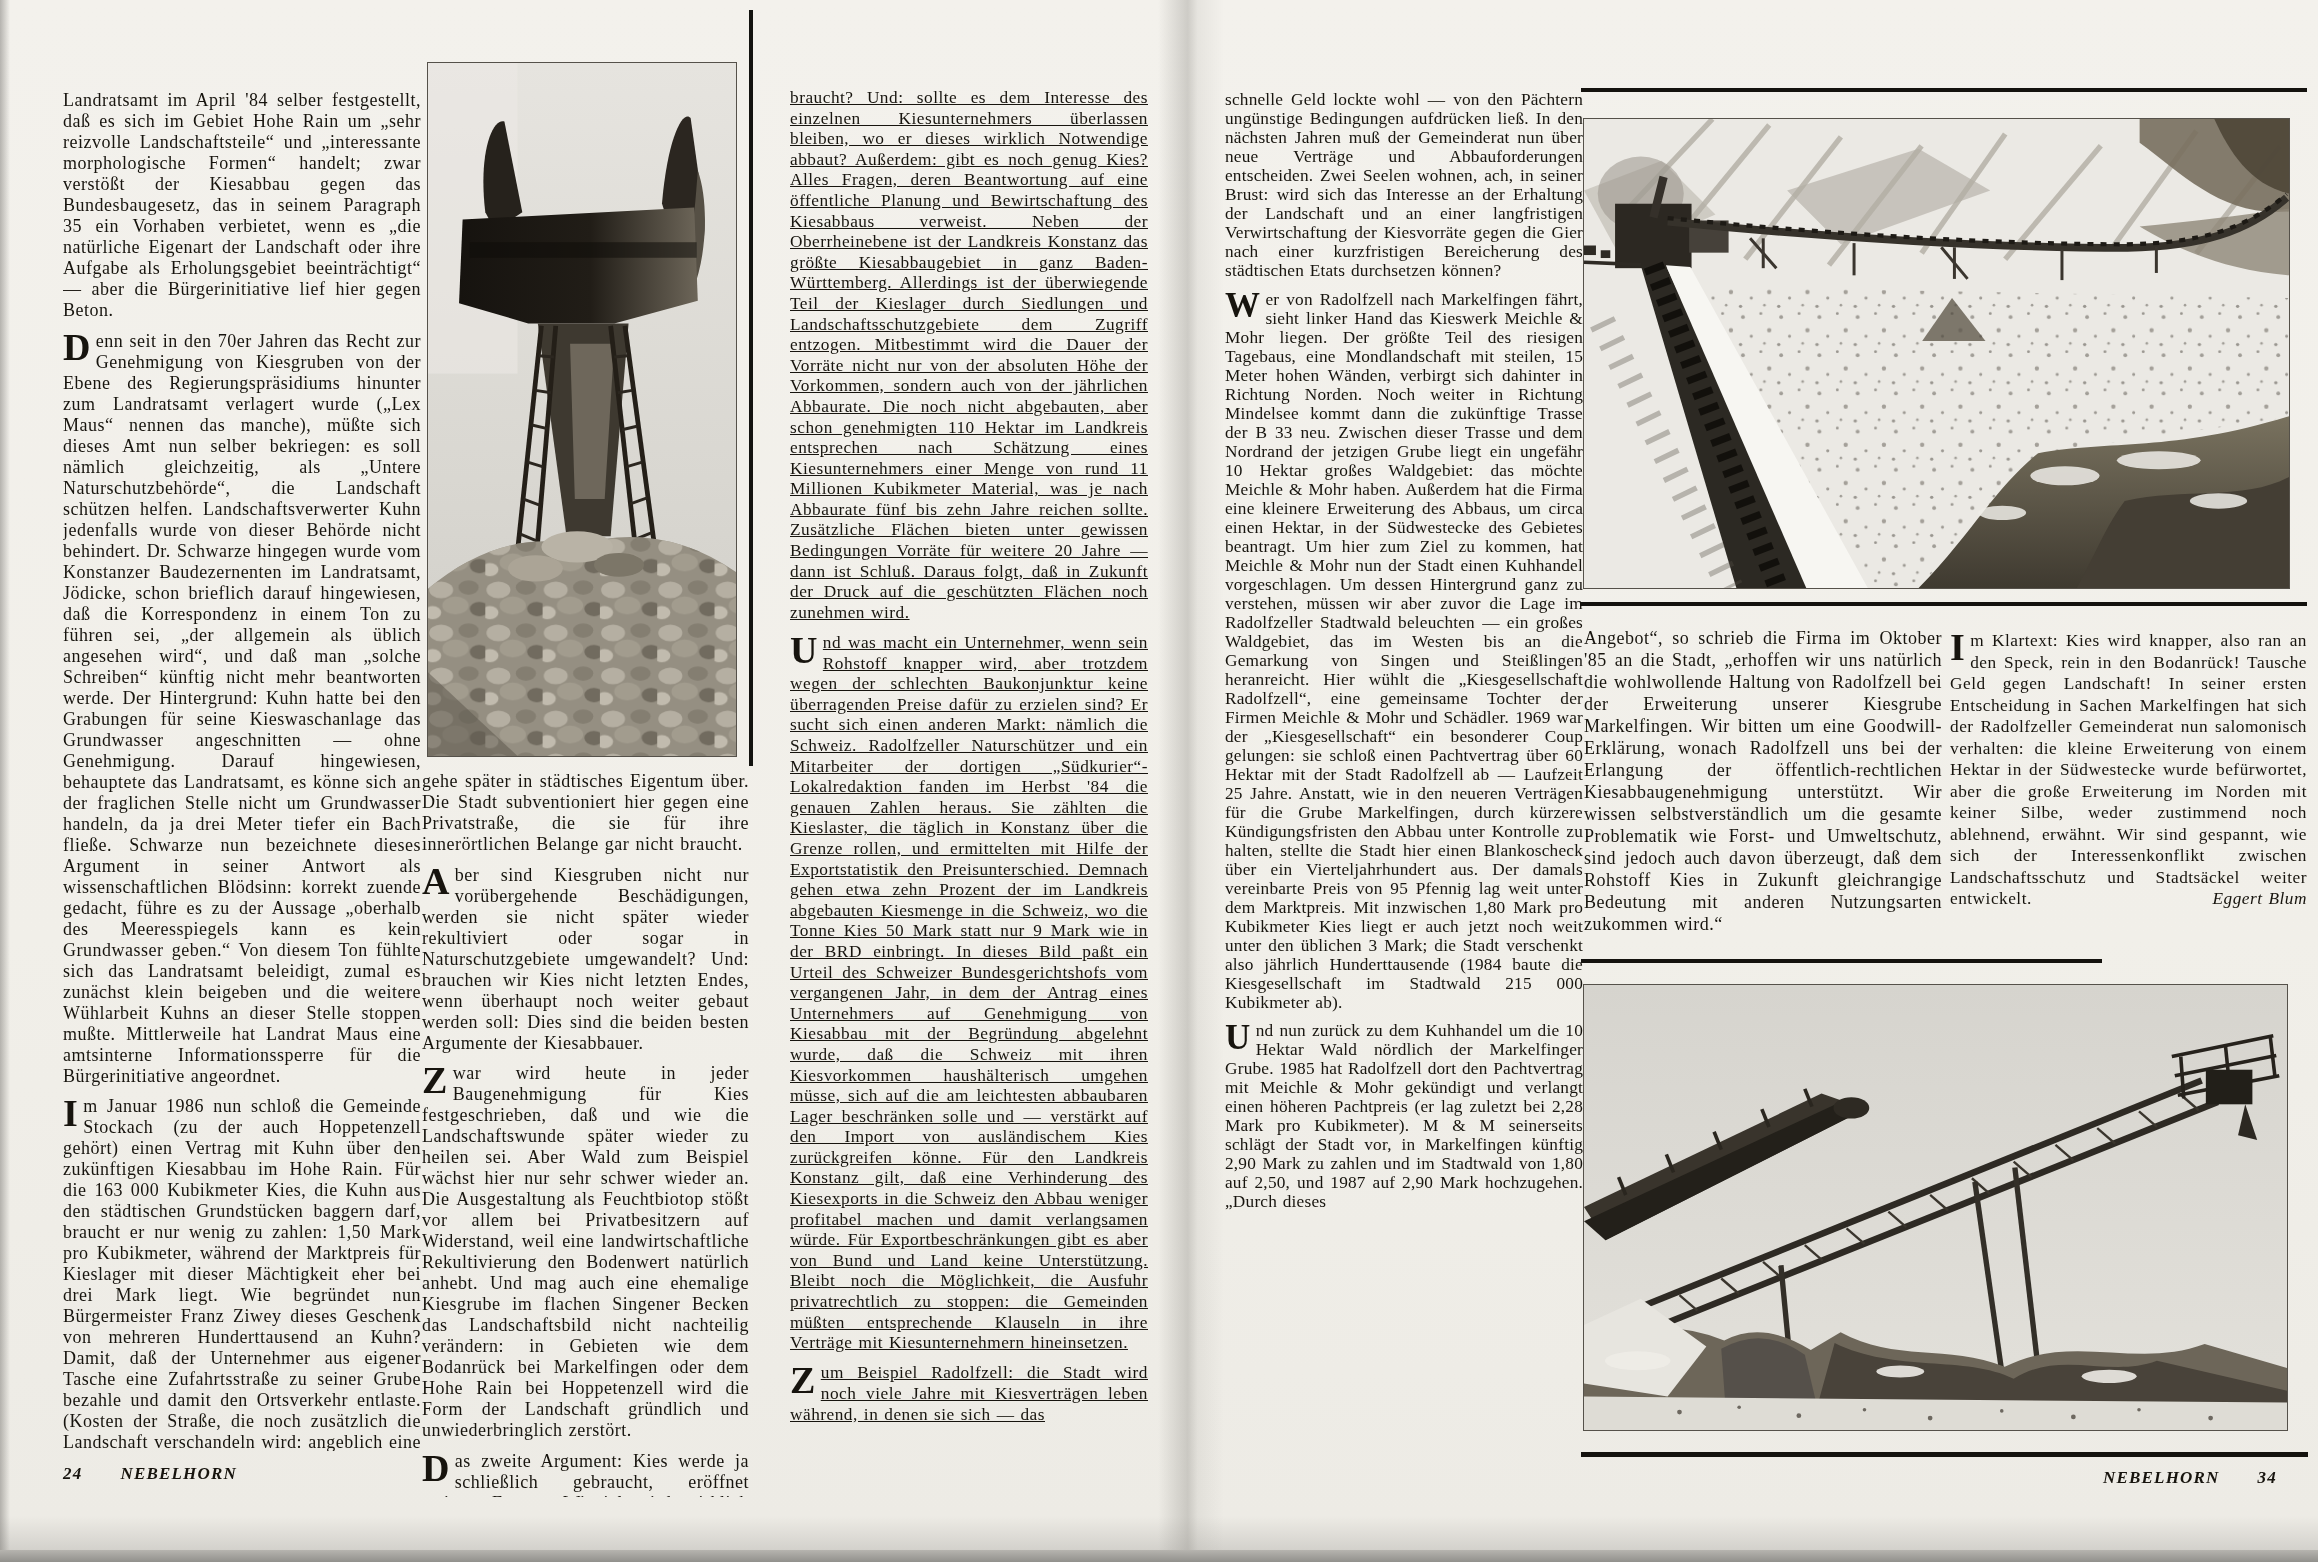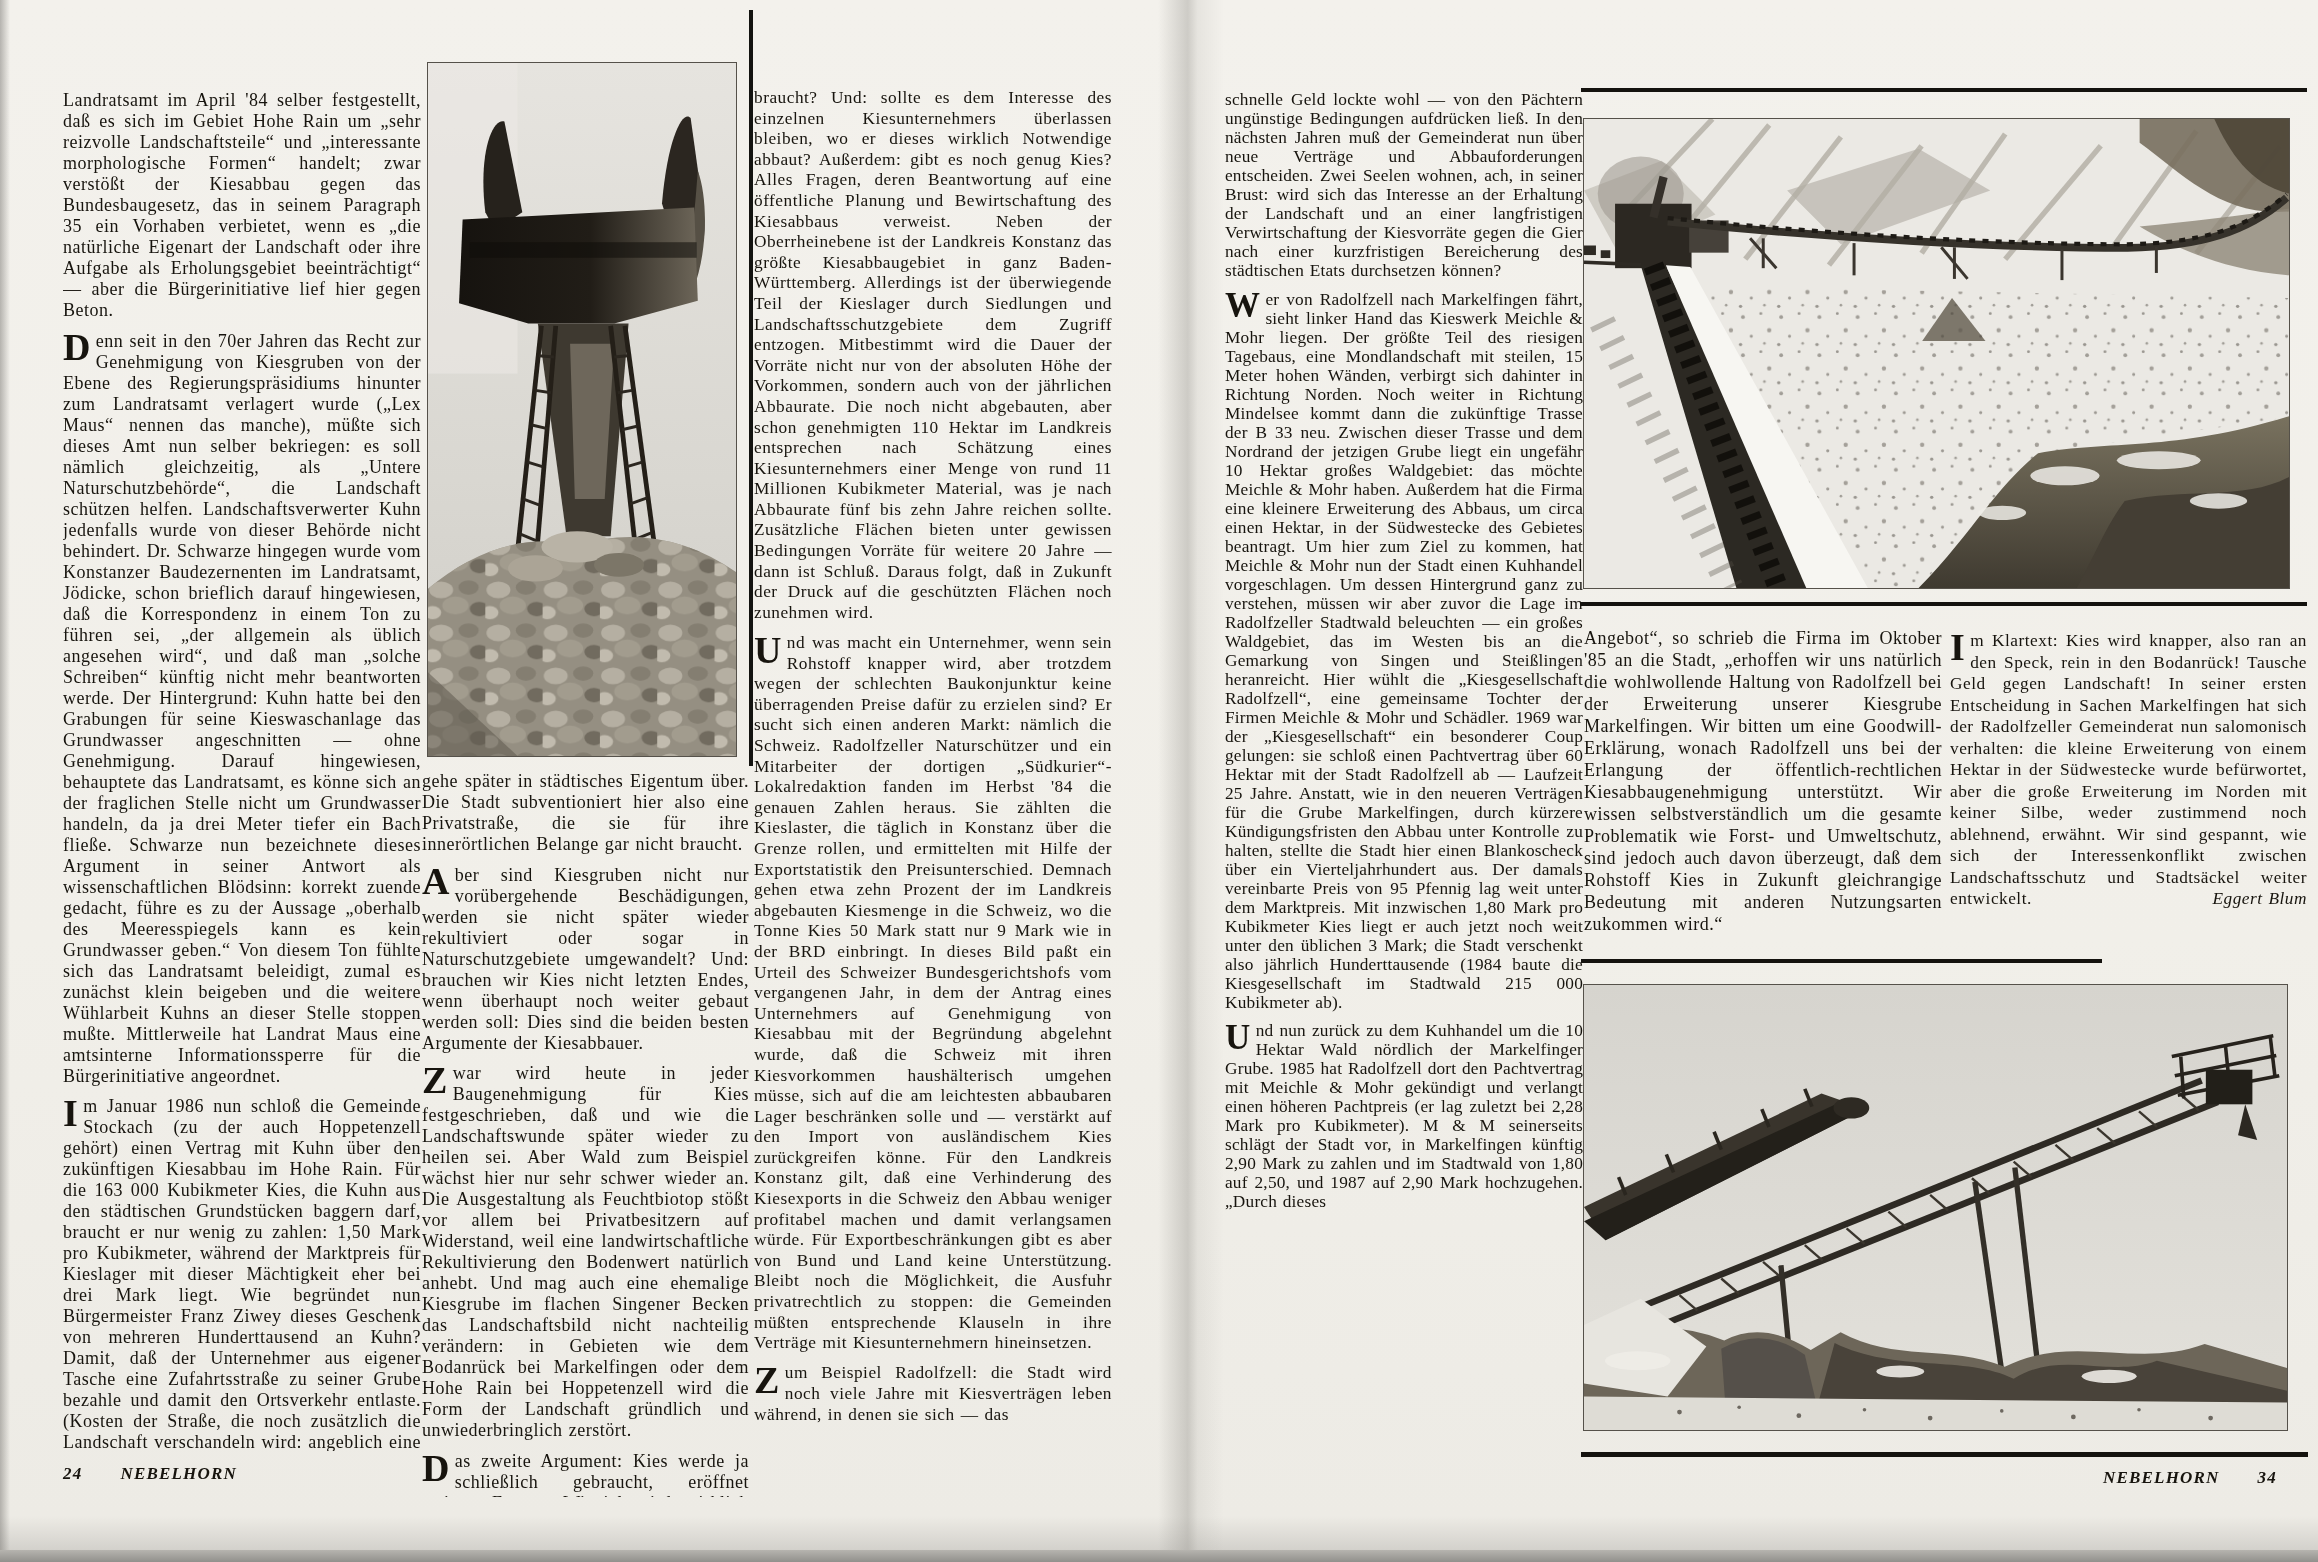--- a/index.html
+++ b/index.html
@@ -108,27 +108,27 @@
       <ellipse cx="250" cy="810" rx="60" ry="26" fill="#b9b3a6"></ellipse>
       <ellipse cx="320" cy="840" rx="42" ry="20" fill="#7c7668"></ellipse>
       <ellipse cx="180" cy="846" rx="46" ry="22" fill="#aba496"></ellipse>
       <path d="M0,1020 L150,1160 L0,1160 Z" fill="#5f594e" opacity="0.55"></path>
     </svg>
   </div>
 
   <div class="abs vrule" style="left:749px;top:9.6px;width:4.2px;height:756px;"></div>
 
   <div class="abs col" style="left:422px;top:771px;width:327px;height:726px;">
-    <p><span>gehe später in städtisches Eigentum über. Die Stadt subventioniert hier also eine Privatstraße, die sie für ihre innerörtlichen Belange gar nicht braucht.</span></p>
+    <p><span>gehe später in städtisches Eigentum über. Die Stadt subventioniert hier gegen eine Privatstraße, die sie für ihre innerörtlichen Belange gar nicht braucht.</span></p>
     <p><span class="dropcap">A</span><span>ber sind Kiesgruben nicht nur vorübergehende Beschädigungen, werden sie nicht später wieder rekultiviert oder sogar in Naturschutzgebiete umgewandelt? Und: brauchen wir Kies nicht letzten Endes, wenn überhaupt noch weiter gebaut werden soll: Dies sind die beiden besten Argumente der Kiesabbauer.</span></p>
     <p><span class="dropcap">Z</span><span>war wird heute in jeder Baugenehmigung für Kies festgeschrieben, daß und wie die Landschaftswunde später wieder zu heilen sei. Aber Wald zum Beispiel wächst hier nur sehr schwer wieder an. Die Ausgestaltung als Feuchtbiotop stößt vor allem bei Privatbesitzern auf Widerstand, weil eine landwirtschaftliche Rekultivierung den Bodenwert natürlich anhebt. Und mag auch eine ehemalige Kiesgrube im flachen Singener Becken das Landschaftsbild nicht nachteilig verändern: in Gebieten wie dem Bodanrück bei Markelfingen oder dem Hohe Rain bei Hoppetenzell wird die Form der Landschaft gründlich und unwiederbringlich zerstört.</span></p>
     <p><span class="dropcap">D</span><span>as zweite Argument: Kies werde ja schließlich gebraucht, eröffnet weitere Fragen. Wieviel wird wirklich ge-</span></p>
   </div>
 
-  <div class="abs col" style="left:754px;top:88px;width:358px;height:1421px;font-size:17.3px;line-height:20.6px;">
+  <div class="abs col" style="left:790px;top:88px;width:358px;height:1421px;font-size:17.3px;line-height:20.6px;text-decoration:underline;">
     <p><span>braucht? Und: sollte es dem Interesse des einzelnen Kiesunternehmers überlassen bleiben, wo er dieses wirklich Notwendige abbaut? Außerdem: gibt es noch genug Kies? Alles Fragen, deren Beantwortung auf eine öffentliche Planung und Bewirtschaftung des Kiesabbaus verweist. Neben der Oberrheinebene ist der Landkreis Konstanz das größte Kiesabbaugebiet in ganz Baden-Württemberg. Allerdings ist der überwiegende Teil der Kieslager durch Siedlungen und Landschaftsschutzgebiete dem Zugriff entzogen. Mitbestimmt wird die Dauer der Vorräte nicht nur von der absoluten Höhe der Vorkommen, sondern auch von der jährlichen Abbaurate. Die noch nicht abgebauten, aber schon genehmigten 110 Hektar im Landkreis entsprechen nach Schätzung eines Kiesunternehmers einer Menge von rund 11 Millionen Kubikmeter Material, was je nach Abbaurate fünf bis zehn Jahre reichen sollte. Zusätzliche Flächen bieten unter gewissen Bedingungen Vorräte für weitere 20 Jahre — dann ist Schluß. Daraus folgt, daß in Zukunft der Druck auf die geschützten Flächen noch zunehmen wird.</span></p>
     <p><span class="dropcap">U</span><span>nd was macht ein Unternehmer, wenn sein Rohstoff knapper wird, aber trotzdem wegen der schlechten Baukonjunktur keine überragenden Preise dafür zu erzielen sind? Er sucht sich einen anderen Markt: nämlich die Schweiz. Radolfzeller Naturschützer und ein Mitarbeiter der dortigen „Südkurier“-Lokalredaktion fanden im Herbst '84 die genauen Zahlen heraus. Sie zählten die Kieslaster, die täglich in Konstanz über die Grenze rollen, und ermittelten mit Hilfe der Exportstatistik den Preisunterschied. Demnach gehen etwa zehn Prozent der im Landkreis abgebauten Kiesmenge in die Schweiz, wo die Tonne Kies 50 Mark statt nur 9 Mark wie in der BRD einbringt. In dieses Bild paßt ein Urteil des Schweizer Bundesgerichtshofs vom vergangenen Jahr, in dem der Antrag eines Unternehmers auf Genehmigung von Kiesabbau mit der Begründung abgelehnt wurde, daß die Schweiz mit ihren Kiesvorkommen haushälterisch umgehen müsse, sich auf die am leichtesten abbaubaren Lager beschränken solle und — verstärkt auf den Import von ausländischem Kies zurückgreifen könne. Für den Landkreis Konstanz gilt, daß eine Verhinderung des Kiesexports in die Schweiz den Abbau weniger profitabel machen und damit verlangsamen würde. Für Exportbeschränkungen gibt es aber von Bund und Land keine Unterstützung. Bleibt noch die Möglichkeit, die Ausfuhr privatrechtlich zu stoppen: die Gemeinden müßten entsprechende Klauseln in ihre Verträge mit Kiesunternehmern hineinsetzen.</span></p>
     <p><span class="dropcap">Z</span><span>um Beispiel Radolfzell: die Stadt wird noch viele Jahre mit Kiesverträgen leben während, in denen sie sich — das</span></p>
   </div>
 
   <div class="abs footer" style="left:63px;top:1464px;">
     <span>24</span><span class="gap"></span><span>NEBELHORN</span>
   </div>
 
   <div class="abs col c4" style="left:1225px;top:90px;width:358px;height:1421px;">

